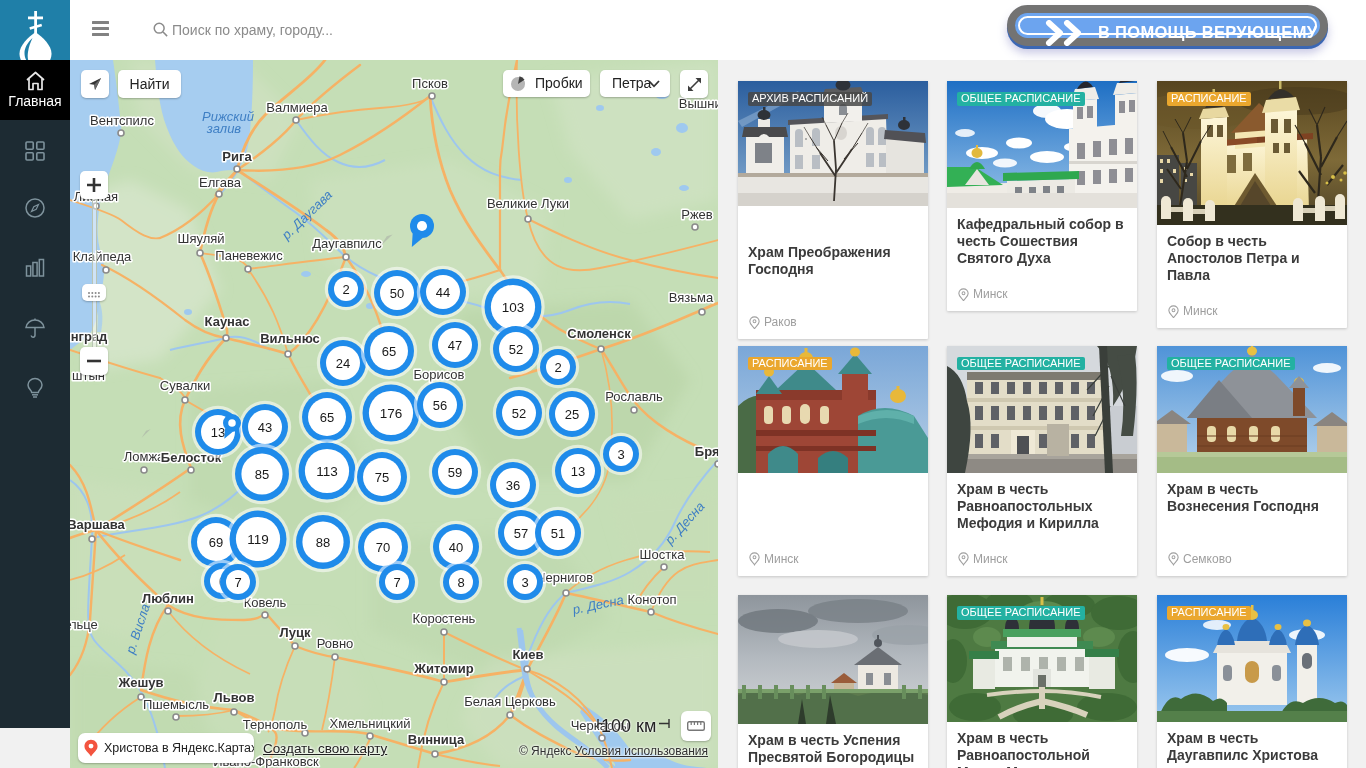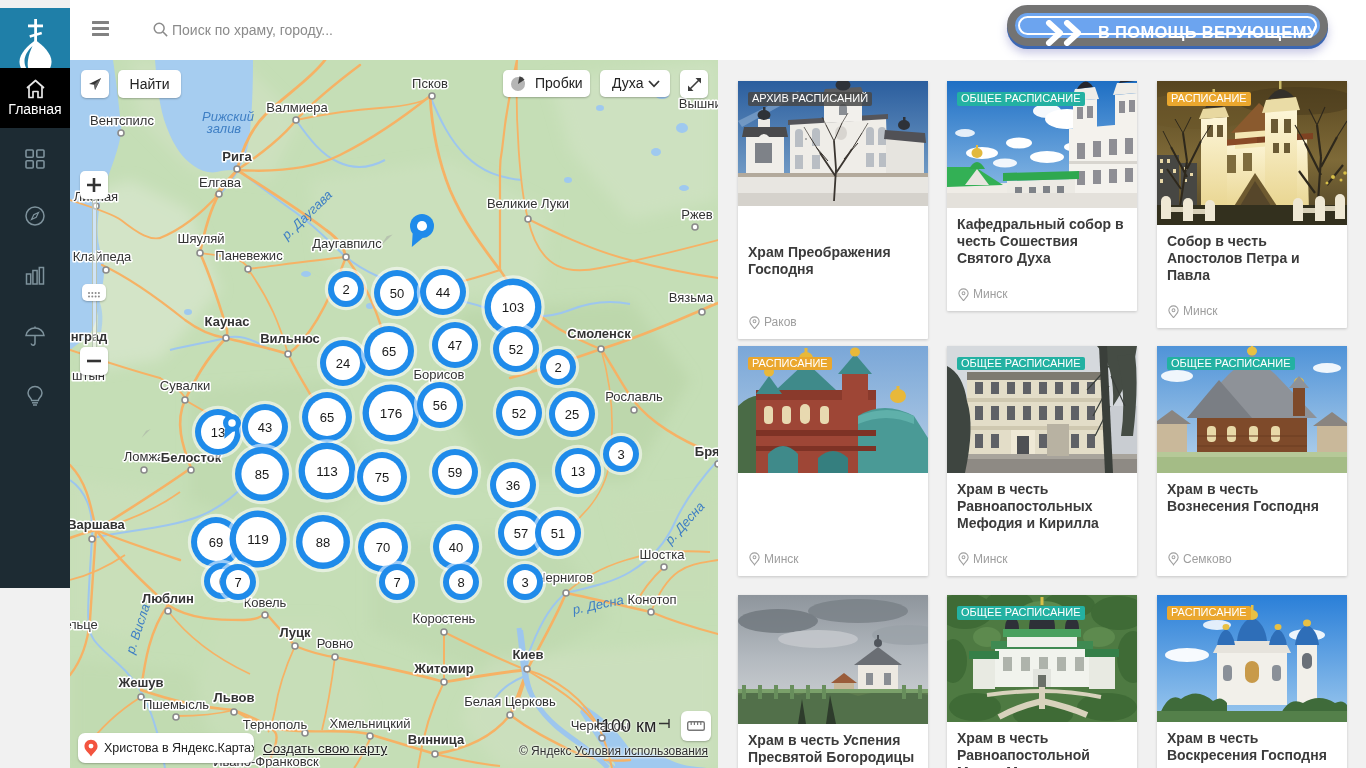--- a/index.html
+++ b/index.html
@@ -1,21 +1,21 @@
 <!DOCTYPE html>
 <html lang="ru"><head>
 <meta charset="utf-8">
 <title>Карта храмов</title>
 <style>
 * { margin:0; padding:0; box-sizing:border-box; }
 html,body { width:1366px; height:768px; overflow:hidden; font-family:"Liberation Sans", sans-serif; background:#f1f1f1; -webkit-font-smoothing:antialiased; }
 #app { position:relative; width:1366px; height:768px; }
 
 
-#sidebar { position:absolute; left:0; top:8px; width:70px; height:580px; background:#1d2b33; z-index:30; }
+#sidebar { position:absolute; left:0; top:0; width:70px; height:728px; background:#1d2b33; z-index:30; }
 #logo { position:absolute; left:0; top:0; width:70px; height:60px; background:#1f7fa8; overflow:hidden; }
 #nav-active { position:absolute; left:0; top:60px; width:70px; height:60px; background:#000; color:#fff; text-align:center; }
 #nav-active .lbl { position:absolute; width:70px; left:0; top:33px; font-size:14px; color:#fff; }
 .nav-ic { position:absolute; left:0; width:70px; text-align:center; }
 
 
 #topbar { position:absolute; left:70px; top:0; width:1296px; height:60px; background:#fff; z-index:25; }
 #burger { position:absolute; left:22px; top:21px; width:17px; height:16px; }
 #burger div { height:2.8px; background:#828282; margin-bottom:3.2px; border-radius:0.5px; }
 #searchph { position:absolute; left:102px; top:22px; font-size:14px; color:#8b8b8b; }
@@ -571,21 +571,21 @@
     <div class="mbtn mclick" style="left:48px;top:10px;width:63px;height:28px;line-height:28px;font-size:14px;">Найти</div>
     <div class="mbtn" style="left:433px;top:10px;width:87px;height:27px;line-height:27px;font-size:14px;">
       <svg width="17" height="17" viewBox="0 0 17 17" style="position:absolute;left:7px;top:5px">
         <circle cx="8" cy="9" r="7" fill="#b5b5b5"></circle>
         <path d="M8 2 A 7 7 0 0 1 15 9 L8 9 Z" fill="#b5b5b5"></path>
         <path d="M9.5 1.2 A 8 8 0 0 1 14.5 4.8 L8 9 Z" fill="#3f3f3f"></path>
       </svg>
       <span style="margin-left:32px">Пробки</span>
     </div>
     <div class="mbtn" style="left:530px;top:10px;width:70px;height:27px;line-height:27px;font-size:14px;">
-      <span style="margin-left:12px">Духа</span>
+      <span style="margin-left:12px">Петра</span>
       <svg width="12" height="8" viewBox="0 0 12 8" style="position:absolute;right:10px;top:10px">
         <path d="M1 1 L6 6.3 L11 1" fill="none" stroke="#333" stroke-width="1.8"></path>
       </svg>
     </div>
     <div class="mbtn mclick" style="left:610px;top:10px;width:28px;height:28px;">
       <svg width="17" height="17" viewBox="0 0 17 17" style="margin-top:5.5px">
         <path d="M9.5 2 L15 2 L15 7.5 L12.8 5.3 L5.3 12.8 L7.5 15 L2 15 L2 9.5 L4.2 11.7 L11.7 4.2 Z" fill="#3c3c3c"></path>
       </svg>
     </div>
     
@@ -1153,19 +1153,19 @@
 <g fill="#8a9098">
               <rect x="66" y="70" width="9" height="16" rx="4"></rect>
               <rect x="115" y="70" width="9" height="16" rx="4"></rect>
             </g>
 
 <path d="M0,127 Q10,96 24,104 Q40,92 56,106 Q64,100 70,108 L70,127 Z" fill="#3f6b3a"></path>
 <path d="M120,127 Q130,100 146,108 Q162,98 178,108 Q186,104 190,110 L190,127 Z" fill="#3f6b3a"></path>
 <rect x="0" y="116" width="190" height="11" fill="#54804a"></rect>
 </svg><div class="badge b-org">РАСПИСАНИЕ</div></div>
   <div class="cbody">
-    <div class="ctitle">Храм в честь Воскресения Господня</div>
+    <div class="ctitle">Храм в честь Даугавпилс Христова</div>
 
   </div>
 </div>
 </div>
 
 </div>
 
 </body></html>

